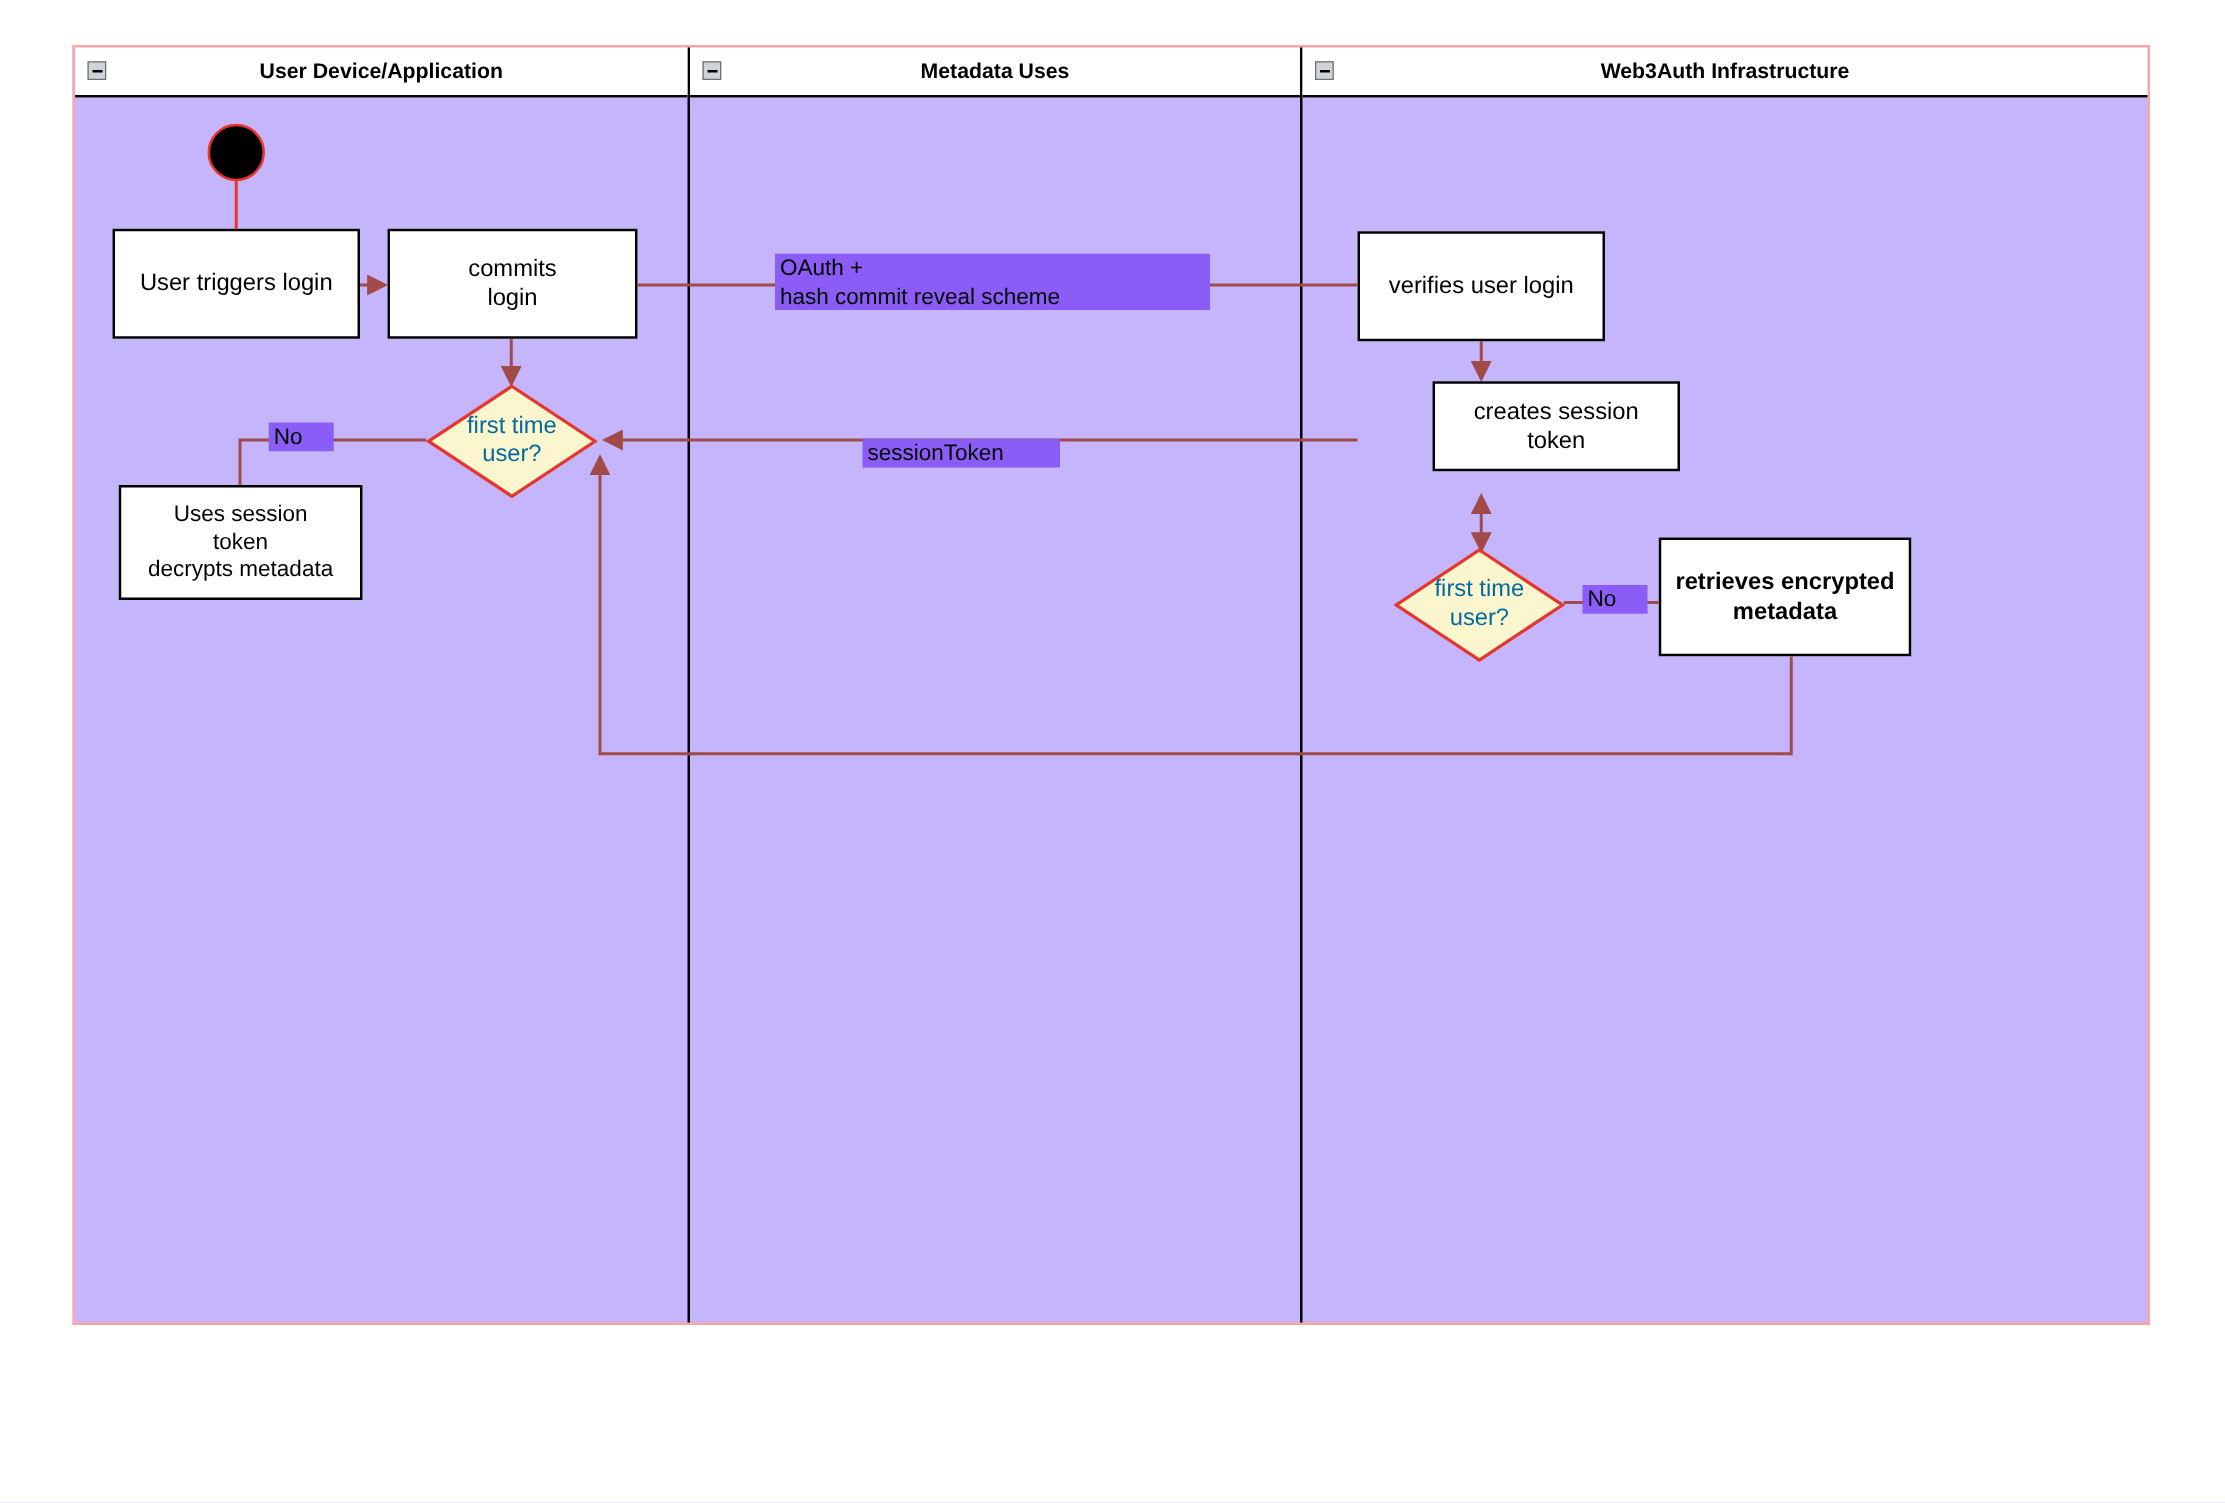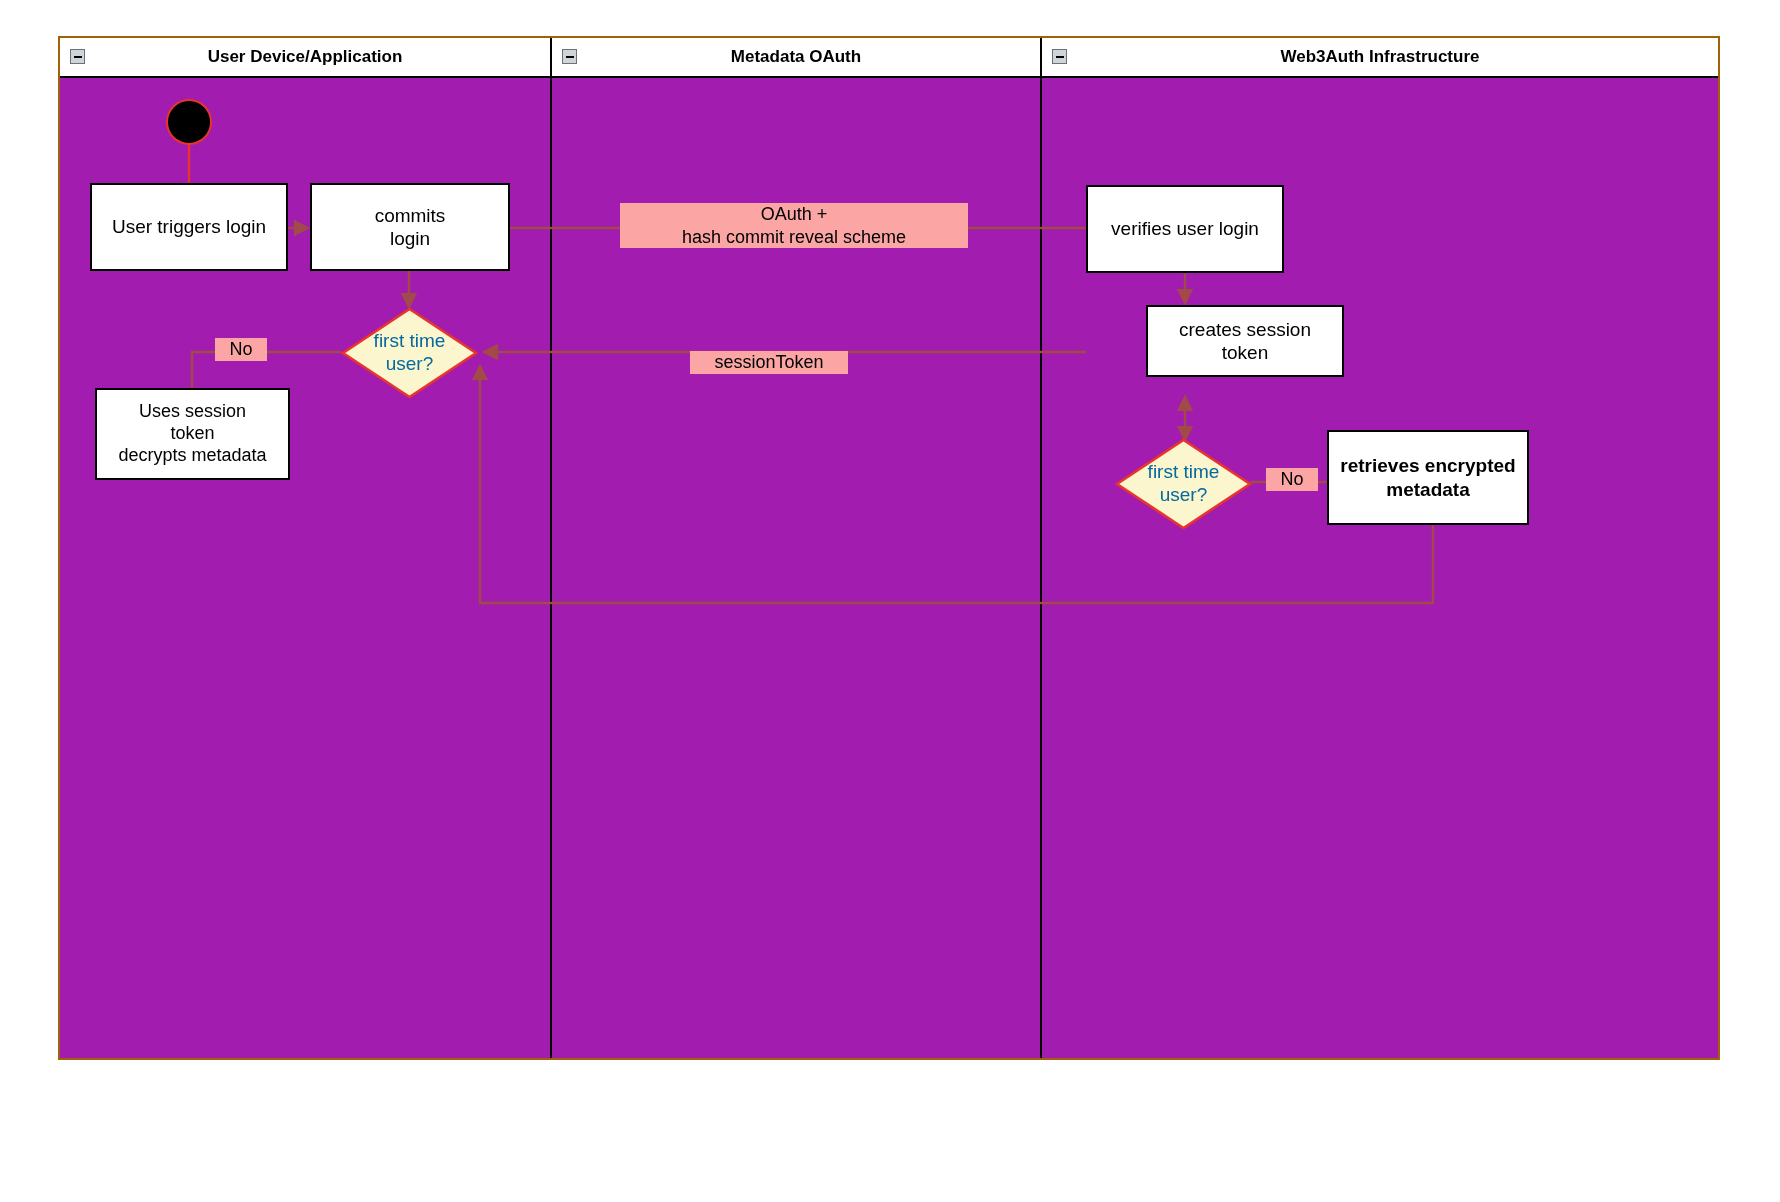--- a/index.html
+++ b/index.html
@@ -15,23 +15,23 @@
     overflow: hidden;
   }
   #canvas {
     position: absolute;
     left: 0; top: 0;
     width: 1780px;
     height: 1202px;
   }
   .swim-frame {
     position: absolute;
-    border: 2px solid #a16207;
-    box-sizing: border-box;
-    background: #a21caf;
+    border: 2px solid #fca5a5;
+    box-sizing: border-box;
+    background: #c4b5fd;
   }
   .lane {
     position: absolute;
     box-sizing: border-box;
     border-right: 2px solid #000000;
   }
   .lane.last { border-right: none; }
   .lane-header {
     position: absolute;
     left: 0; top: 0;
@@ -111,22 +111,21 @@
     border-radius: 50%;
     background: #000000;
     border: 2px solid #e8352b;
     box-sizing: border-box;
     z-index: 6;
   }
   .edge-label {
     position: absolute;
     font-size: 18px;
     color: #000000;
-    background: #fca5a5;
-    text-align: center;
+    background: #8b5cf6;
     white-space: pre-line;
     line-height: 1.25;
     padding: 0 4px;
     z-index: 7;
   }
   svg.edges {
     position: absolute;
     left: 0; top: 0;
     width: 1780px;
     height: 1202px;
@@ -144,21 +143,21 @@
     <div class="lane" style="left:0px; top:0px; width:492px; height:100%;">
       <div class="lane-header">
         <span class="collapse-icon"></span>
         <span>User Device/Application</span>
       </div>
     </div>
 
     <div class="lane" style="left:492px; top:0px; width:490px; height:100%;">
       <div class="lane-header">
         <span class="collapse-icon"></span>
-        <span>Metadata OAuth</span>
+        <span>Metadata Uses</span>
       </div>
     </div>
 
     <div class="lane last" style="left:982px; top:0px; width:676px; height:100%;">
       <div class="lane-header">
         <span class="collapse-icon"></span>
         <span>Web3Auth Infrastructure</span>
       </div>
     </div>
   </div>

